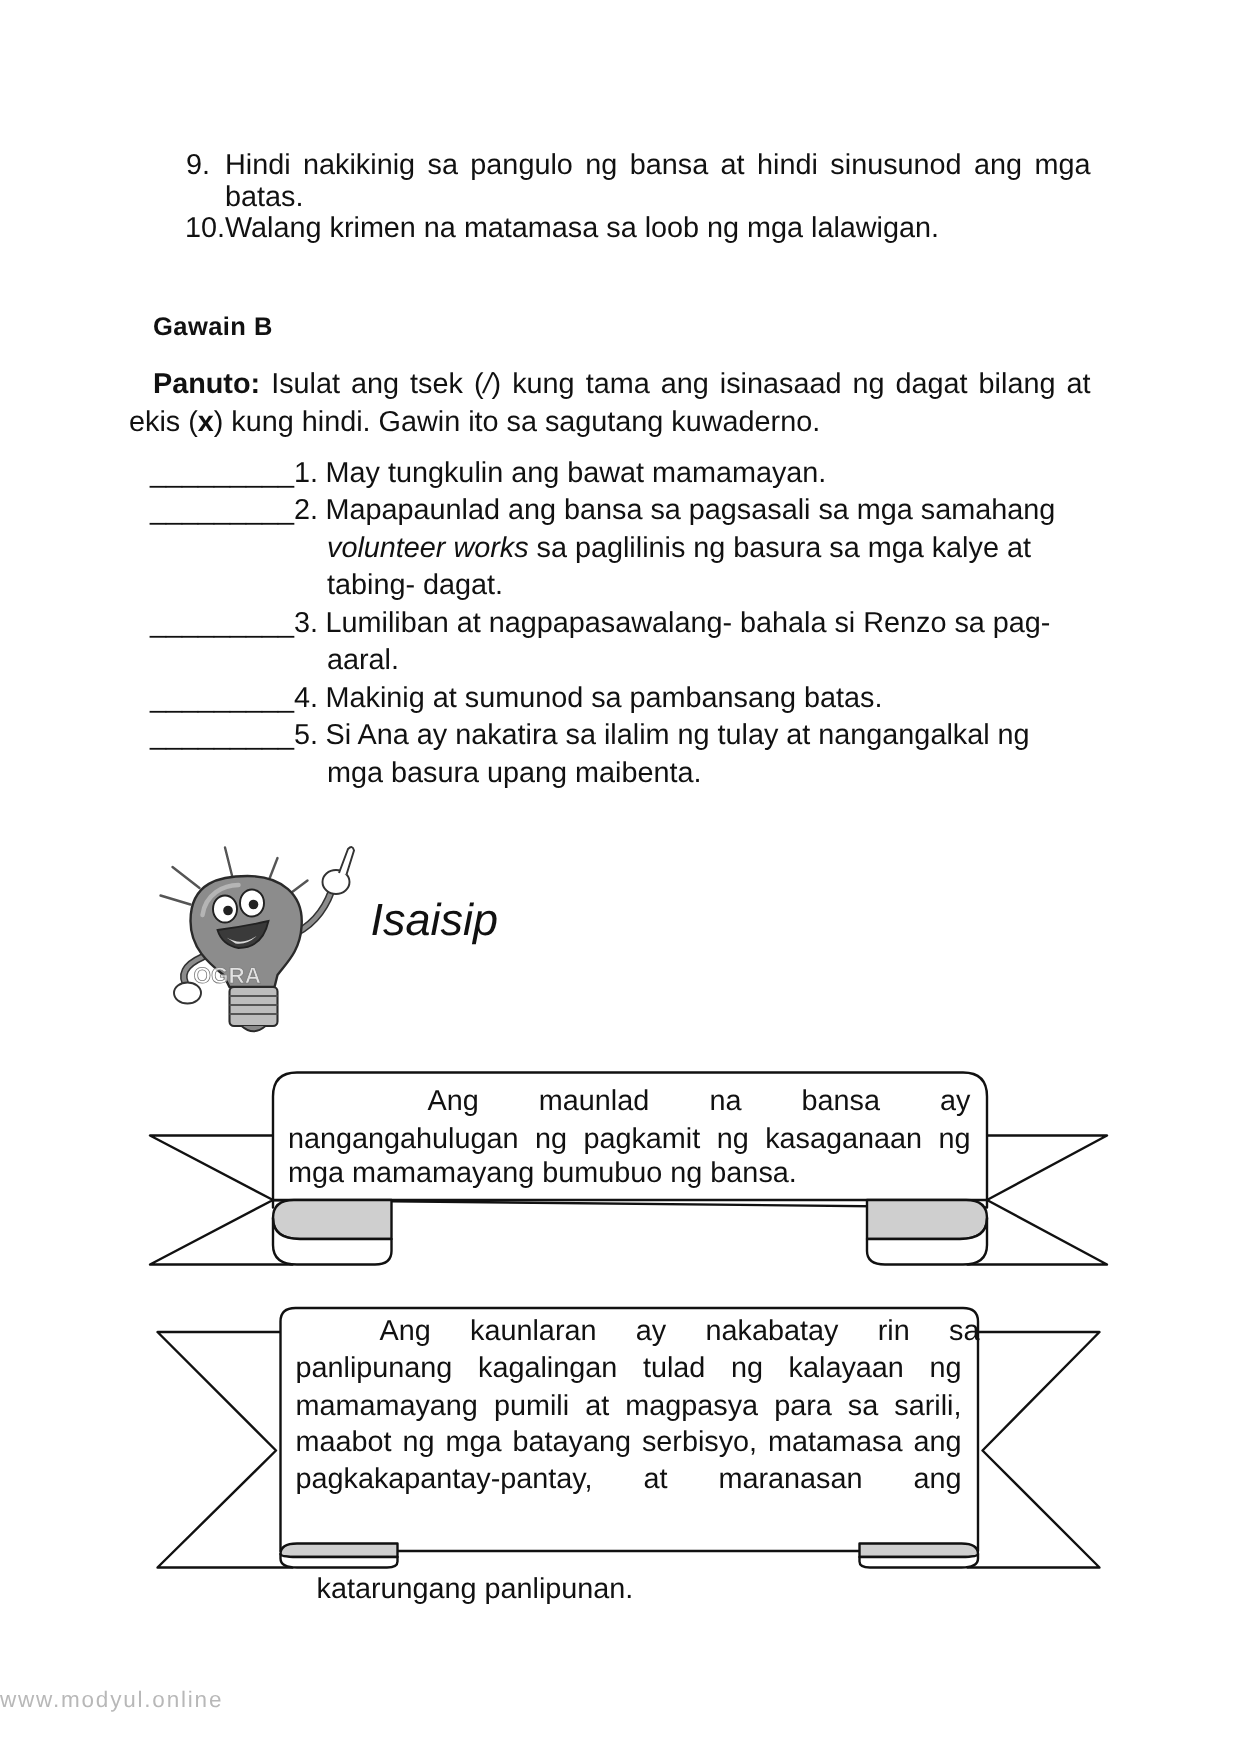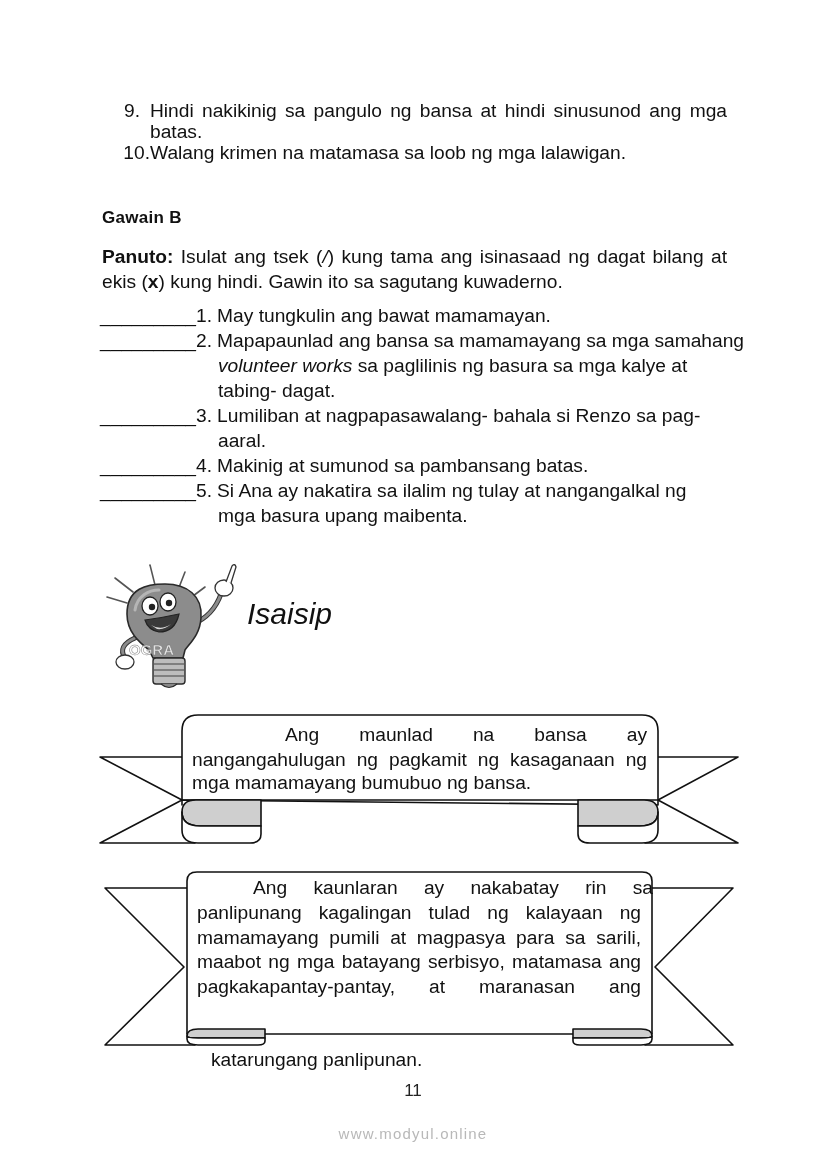--- a/index.html
+++ b/index.html
@@ -46,21 +46,20 @@
     position: absolute;
     left: 0; width: 826px;
     text-align: center;
     font-size: 17px;
     line-height: 20px;
     color: #222222;
   }
   .site-watermark {
     position: absolute;
     left: 0; width: 826px;
-    text-align: center;
     font-size: 15px;
     line-height: 18px;
     letter-spacing: 1.2px;
     color: #b8b8b8;
   }
   svg.layer { position: absolute; left: 0; top: 0; }
   .rib-line { fill: #ffffff; stroke: #111111; stroke-width: 1.6; stroke-linejoin: round; }
   .rib-curl-in { fill: #cfcfcf; stroke: #111111; stroke-width: 1.6; stroke-linejoin: round; }
   .item-first { position: absolute; font-size: 19.2px; line-height: 25px; white-space: nowrap; text-align: center; }
   .item-first .txt { margin-left: 5px; }
@@ -101,30 +100,30 @@
     <div class="ln num" style="left:110px;width:40px;top:140px;">10.</div>
     <div class="ln" style="left:150px;top:140px;">Walang krimen na matamasa sa loob ng mga lalawigan.</div>
   </div>
 
   <div>
     <div class="heading" style="left:102px;top:204px;">Gawain B</div>
 
     <div class="ln jl" style="left:102px;width:625px;top:244px;">
       <span class="b">Panuto:</span><span> Isulat ang tsek (</span><span class="i">/</span><span>) kung tama ang isinasaad ng dagat bilang at</span>
     </div>
-    <div class="ln" style="left:102px;top:269px;">
+    <div class="ln" style="left:86px;top:269px;">
       <span>ekis (</span><span class="b">x</span><span>) kung hindi. Gawin ito sa sagutang kuwaderno.</span>
     </div>
 
     <div class="item-first" style="left:100px;top:303px;">
       <span>_________</span><span>1.</span><span class="txt">May tungkulin ang bawat mamamayan.</span>
     </div>
 
     <div class="item-first" style="left:100px;top:328px;">
-      <span>_________</span><span>2.</span><span class="txt">Mapapaunlad ang bansa sa mamamayang sa mga samahang</span>
+      <span>_________</span><span>2.</span><span class="txt">Mapapaunlad ang bansa sa pagsasali sa mga samahang</span>
     </div>
     <div class="ln" style="left:218px;top:353px;">
       <span class="i">volunteer works</span><span> sa paglilinis ng basura sa mga kalye at</span>
     </div>
     <div class="ln" style="left:218px;top:378px;">tabing- dagat.</div>
 
     <div class="item-first" style="left:100px;top:403px;">
       <span>_________</span><span>3.</span><span class="txt">Lumiliban at nagpapasawalang- bahala si Renzo sa pag-</span>
     </div>
     <div class="ln" style="left:218px;top:428px;">aaral.</div>
@@ -189,15 +188,14 @@
 
   <div>
     <div class="ln jl" style="left:241px;width:400px;top:875px;margin-left:12px;">Ang kaunlaran ay nakabatay rin sa</div>
     <div class="ln jl" style="left:197px;width:444px;top:900px;">panlipunang kagalingan tulad ng kalayaan ng</div>
     <div class="ln jl" style="left:197px;width:444px;top:925px;">mamamayang pumili at magpasya para sa sarili,</div>
     <div class="ln jl" style="left:197px;width:444px;top:949px;">maabot ng mga batayang serbisyo, matamasa ang</div>
     <div class="ln jl" style="left:197px;width:444px;top:974px;">pagkakapantay-pantay, at maranasan ang</div>
     <div class="ln" style="left:211px;top:999px;margin-top:48px;">katarungang panlipunan.</div>
   </div>
 
-  <div class="page-number" style="top:1081px;">11</div>
   <div class="site-watermark" style="top:1125px;">www.modyul.online</div>
 </div>
 
 </body></html>

